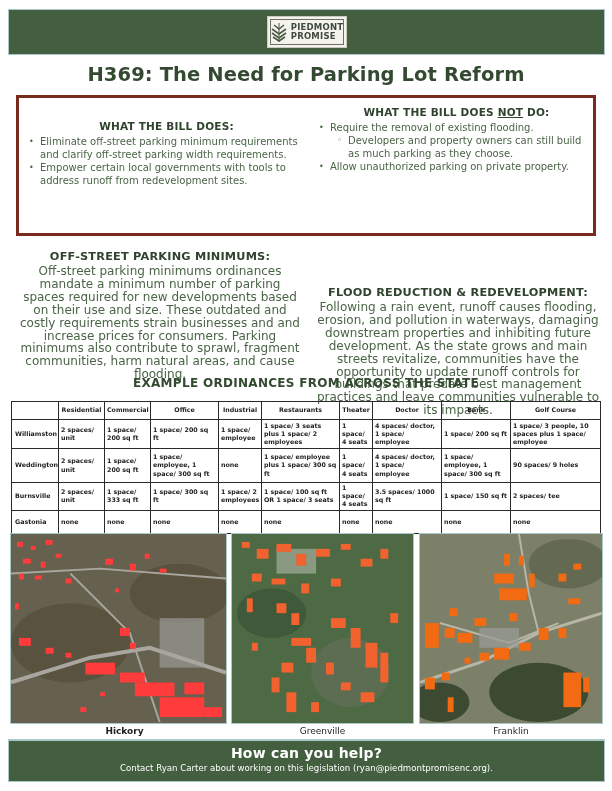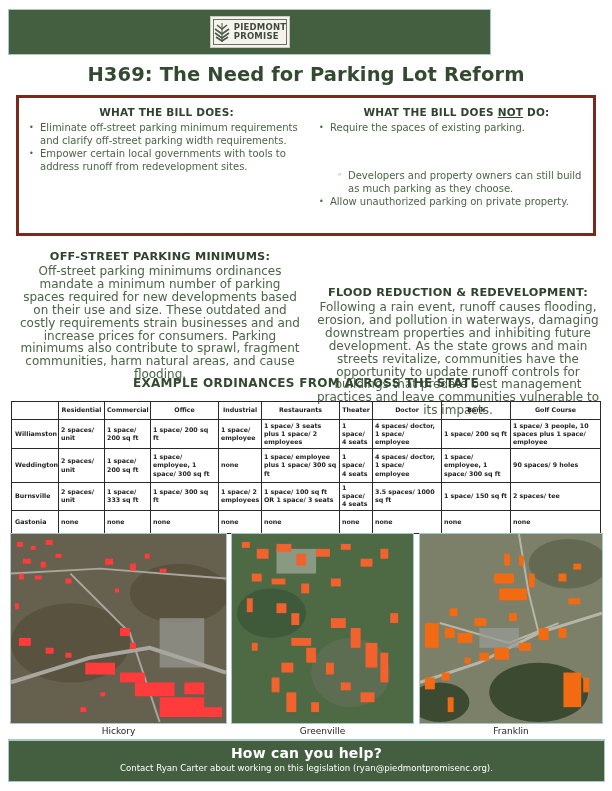--- a/index.html
+++ b/index.html
@@ -1,20 +1,20 @@
 <!DOCTYPE html>
 <html><head>
 <meta charset="utf-8">
 <style>
   * { box-sizing: border-box; margin: 0; padding: 0; }
   html, body { width: 612px; height: 791px; background: #ffffff; overflow: hidden; }
   body { position: relative; font-family: "DejaVu Sans", sans-serif; color: #3c5a3a; }
 
   .header-band {
-    position: absolute; left: 8px; top: 9px; width: 483px; height: 46px;
+    position: absolute; left: 8px; top: 9px; width: 597px; height: 46px;
     background: #445f40; border: 1px solid #a9c8c8;
     display: flex; align-items: center; justify-content: center;
   }
   .logo {
     width: 80px; height: 32px; background: #f4f3ee; border: 1px solid #c9c9bd;
     display: flex; align-items: center; justify-content: center; gap: 3px;
     box-shadow: inset 0 0 0 2px #f4f3ee, inset 0 0 0 3px #6e6e62;
   }
   .logo-icon { width: 18px; height: 22px; }
   .logo-text {
@@ -26,35 +26,35 @@
     position: absolute; left: 0; top: 63px; width: 612px; text-align: center;
     font-family: "DejaVu Sans", sans-serif; font-weight: bold; font-size: 19.5px;
     color: #334a31; letter-spacing: 0.1px;
   }
 
   .bill-box {
     position: absolute; left: 16px; top: 95px; width: 580px; height: 141px;
     border: 3px solid #7a2a1c; background: #fff;
   }
   .bill-col { position: absolute; top: 8px; }
-  .bill-col.left { left: 10px; width: 275px; }
+  .bill-col.left { left: 10px; width: 275px; margin-top: 14px; }
   .bill-col.right { left: 300px; width: 275px; }
   .bill-col h2 {
     text-align: center; font-size: 10.5px; font-weight: bold; color: #2f432d;
     letter-spacing: 0.2px; margin-bottom: 3px;
   }
   .bill-col h2 u { text-decoration: underline; }
   .bill-col ul { list-style: none; }
   .bill-col li {
     position: relative; padding-left: 11px; font-size: 10px; line-height: 13px; color: #4a6546;
   }
   .bill-col li::before {
     content: "•"; position: absolute; left: 0; top: 0; font-size: 8px; color: #4a6546;
   }
-  .bill-col li.sub { padding-left: 29px; margin-top: 35px; }
+  .bill-col li.sub { padding-left: 29px; }
   .bill-col li.sub::before { content: "◦"; left: 18px; font-size: 9px; }
 
   .section { position: absolute; top: 250px; text-align: center; }
   .section.left { left: 20px; width: 280px; }
   .section.right { left: 310px; width: 296px; margin-top: 36px; }
   .section h2 {
     font-size: 11.3px; font-weight: bold; color: #2f432d; letter-spacing: 0.2px; margin-bottom: 2px;
   }
   .section p { font-size: 12px; line-height: 12.9px; color: #4a6546; }
 
@@ -126,21 +126,21 @@
   <div class="bill-col left">
     <h2>WHAT THE BILL DOES:</h2>
     <ul>
       <li>Eliminate off-street parking minimum requirements and clarify off-street parking width requirements.</li>
       <li>Empower certain local governments with tools to address runoff from redevelopment sites.</li>
     </ul>
   </div>
   <div class="bill-col right">
     <h2><span>WHAT THE BILL DOES </span><u>NOT</u><span> DO:</span></h2>
     <ul>
-      <li>Require the spaces of existing parking.</li>
+      <li>Require the removal of existing flooding.</li>
       <li class="sub">Developers and property owners can still build as much parking as they choose.</li>
       <li>Allow unauthorized parking on private property.</li>
     </ul>
   </div>
 </div>
 
 <div class="section left">
   <h2>OFF-STREET PARKING MINIMUMS:</h2>
   <p>Off-street parking minimums ordinances mandate a minimum number of parking spaces required for new developments based on their use and size. These outdated and costly requirements strain businesses and and increase prices for consumers. Parking minimums also contribute to sprawl, fragment communities, harm natural areas, and cause flooding.</p>
 </div>
@@ -345,21 +345,21 @@
         <rect x="5" y="145" width="10" height="12"></rect>
           <rect x="22" y="140" width="8" height="8"></rect>
           <rect x="28" y="165" width="6" height="15"></rect>
         <rect x="145" y="140" width="18" height="35"></rect>
           <rect x="165" y="145" width="6" height="15"></rect>
         <rect x="45" y="125" width="6" height="6"></rect>
           <rect x="90" y="80" width="8" height="8"></rect>
       </g>
     </svg>
   </div>
-  <div class="map-label" style="left:2px; width:217px;">Hickory</div>
+  <div class="map-label" style="left:8px; width:217px;font-weight:bold;">Hickory</div>
   <div class="map-label" style="left:223px; width:183px;">Greenville</div>
   <div class="map-label" style="left:411px; width:184px;">Franklin</div>
   <div class="maps-rule"></div>
 </div>
 
 <div class="footer">
   <h3>How can you help?</h3>
   <p>Contact Ryan Carter about working on this legislation (ryan@piedmontpromisenc.org).</p>
 </div>
 

